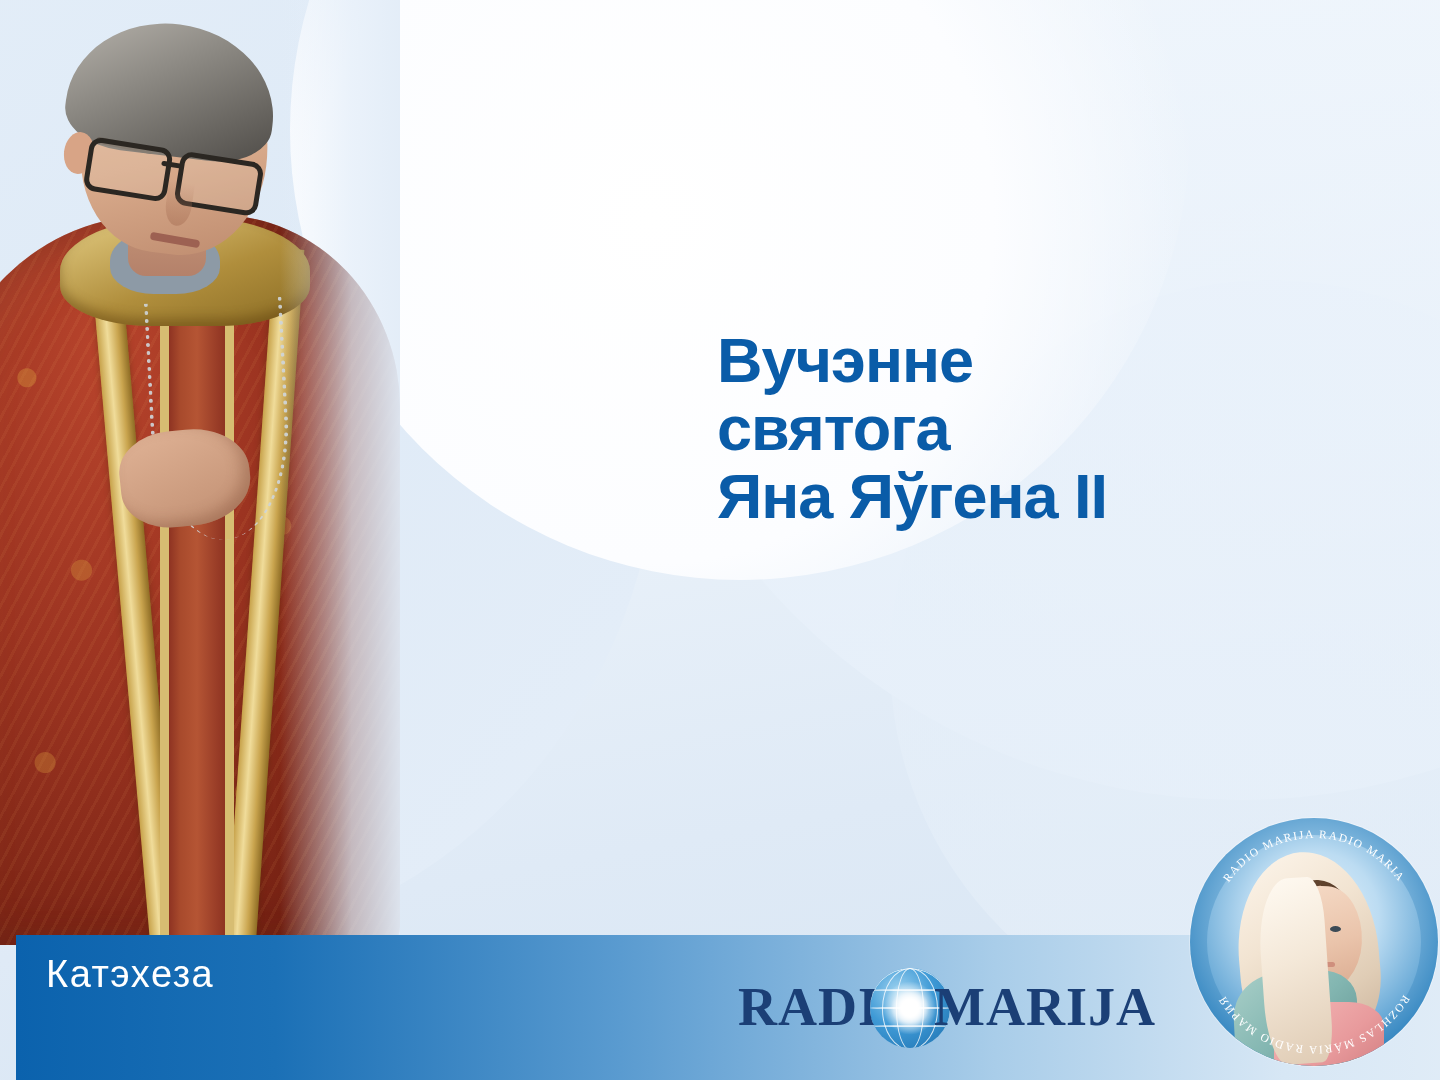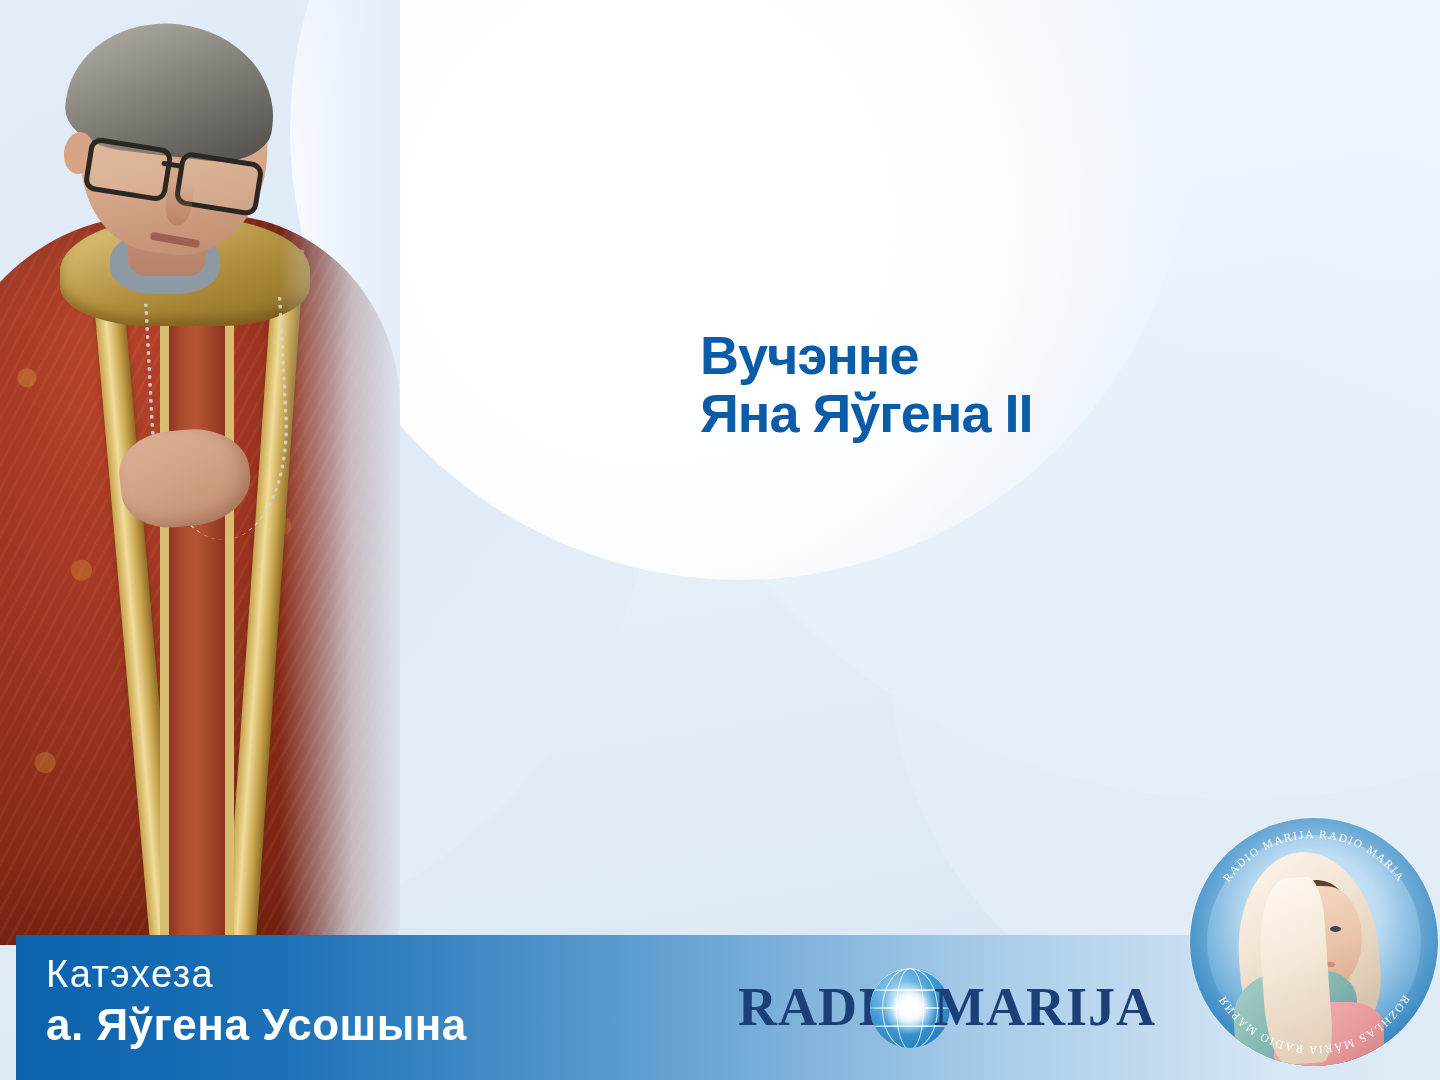--- a/index.html
+++ b/index.html
@@ -142,22 +142,22 @@
     border-left:4px dotted #cfd5da;border-right:4px dotted #cfd5da;
     border-radius:0 0 60% 60%;transform:rotate(-3deg);opacity:.9;
   }
   .ph-fade{
     position:absolute;right:-10px;top:0;width:130px;height:945px;
     background:linear-gradient(90deg,rgba(230,240,250,0) 0%,rgba(228,238,249,.75) 55%,#e2ecf7 100%);
   }
 
   
   .title{
-    position:absolute;left:700px;top:326px;width:660px;
-    color:#0a5ca8;font-weight:bold;font-size:54px;line-height:1.08;
+    position:absolute;left:717px;top:326px;width:660px;
+    color:#0a5ca8;font-weight:bold;font-size:63px;line-height:1.08;
     letter-spacing:-1px;
   }
   .title .line{display:block;white-space:nowrap;}
 
   
   .bottom-bar{
     position:absolute;left:16px;bottom:0;width:1440px;height:145px;
     background:linear-gradient(90deg,#0b62ad 0%,#1b70b6 18%,#5a9bd0 42%,#a9cde9 68%,#d7e7f5 88%,#e0ecf7 100%);
   }
   .credit{
@@ -292,28 +292,28 @@
     </div>
     <div class="ph-nose"></div>
     <div class="ph-mouth"></div>
     <div class="ph-chain"></div>
     <div class="ph-hands"></div>
     <div class="ph-fade"></div>
   </div>
 
   <div class="title">
     <span class="line">Вучэнне</span>
+    <span class="line">святога</span>
     <span class="line">Яна Яўгена II</span>
   </div>
 
   <div class="bottom-bar">
 
     <div class="credit">
       <span class="role">Катэхеза</span>
-      <span class="name">а. Яўгена Усошына</span>
     </div>
 
     <div class="rm-logo">
       <span class="rm-word left">RADIO</span>
       <span class="rm-globe">
         <span class="mer m1"></span>
         <span class="mer m2"></span>
         <span class="mer m3"></span>
         <span class="par p2"></span>
         <span class="par p1"></span>

